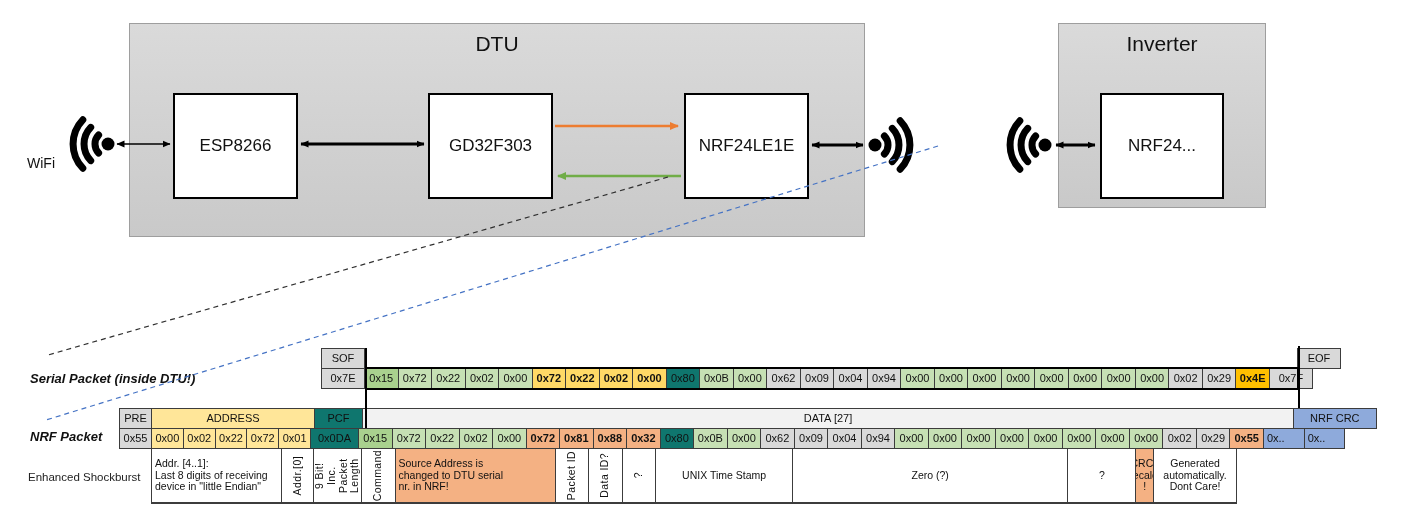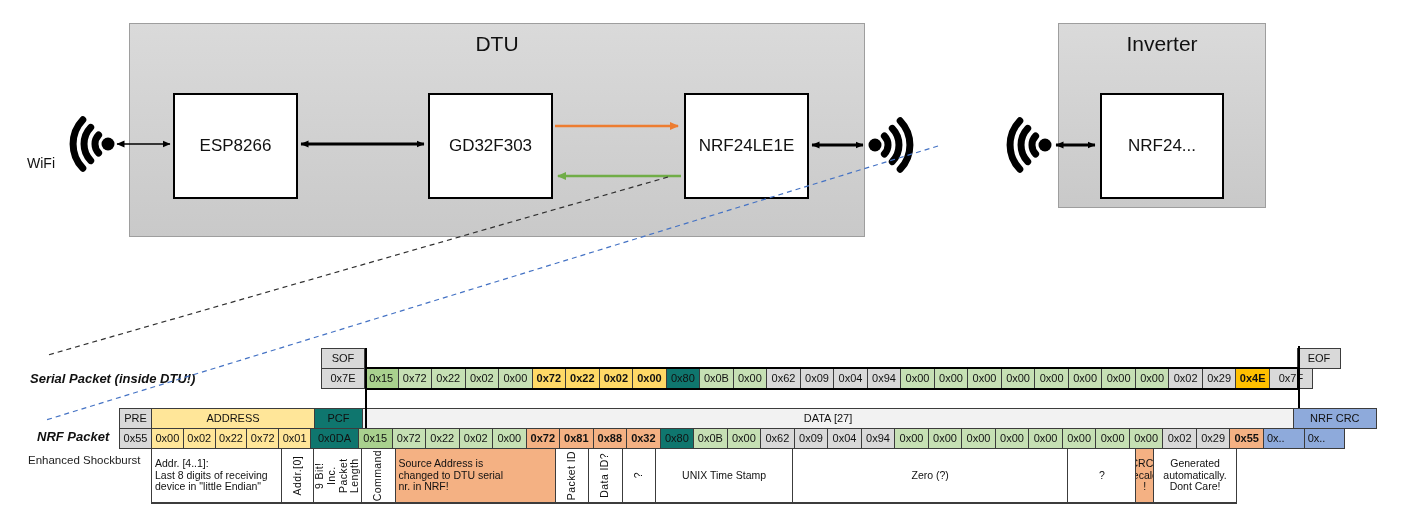--- a/index.html
+++ b/index.html
@@ -18,22 +18,22 @@
   #chip-esp{left:173px}
   #chip-gd{left:428px}
   #chip-nrf{left:684px}
   #chip-inv{left:1100px;width:124px}
   #wifi-label{position:absolute;left:27px;top:136px;font-size:14px;color:#111;margin-top:19px;}
   .wifi{position:absolute;}
   #overlay{position:absolute;left:0;top:0;pointer-events:none;}
   
   .pkt-label{position:absolute;font-style:italic;font-weight:700;font-size:13px;color:#111;}
   #serial-label{left:30px;top:371px;}
-  #nrf-label{left:30px;top:429px;margin-left:7px;}
-  #es-label{position:absolute;left:28px;top:454px;font-size:11.5px;color:#222;}
+  #nrf-label{left:30px;top:429px;}
+  #es-label{position:absolute;left:28px;top:471px;font-size:11.5px;color:#222;}
   .row{position:absolute;display:flex;}
   #sof-head{left:322px;top:348px;}
   #serial-row{left:322px;top:368px;}
   #eof-head{left:1298px;top:348px;}
   #nrf-head-row{left:120px;top:408px;}
   #nrf-row{left:120px;top:428px;}
   #ann-row{left:120px;top:448px;}
   .cell{flex:none;box-sizing:border-box;height:21px;border:1px solid #3c3c3c;margin-left:-1px;
         background:#fff;display:flex;align-items:center;justify-content:center;overflow:hidden;}
   .cell .txt{font-size:11px;color:#111;white-space:pre-line;text-align:center;line-height:1.12;}

